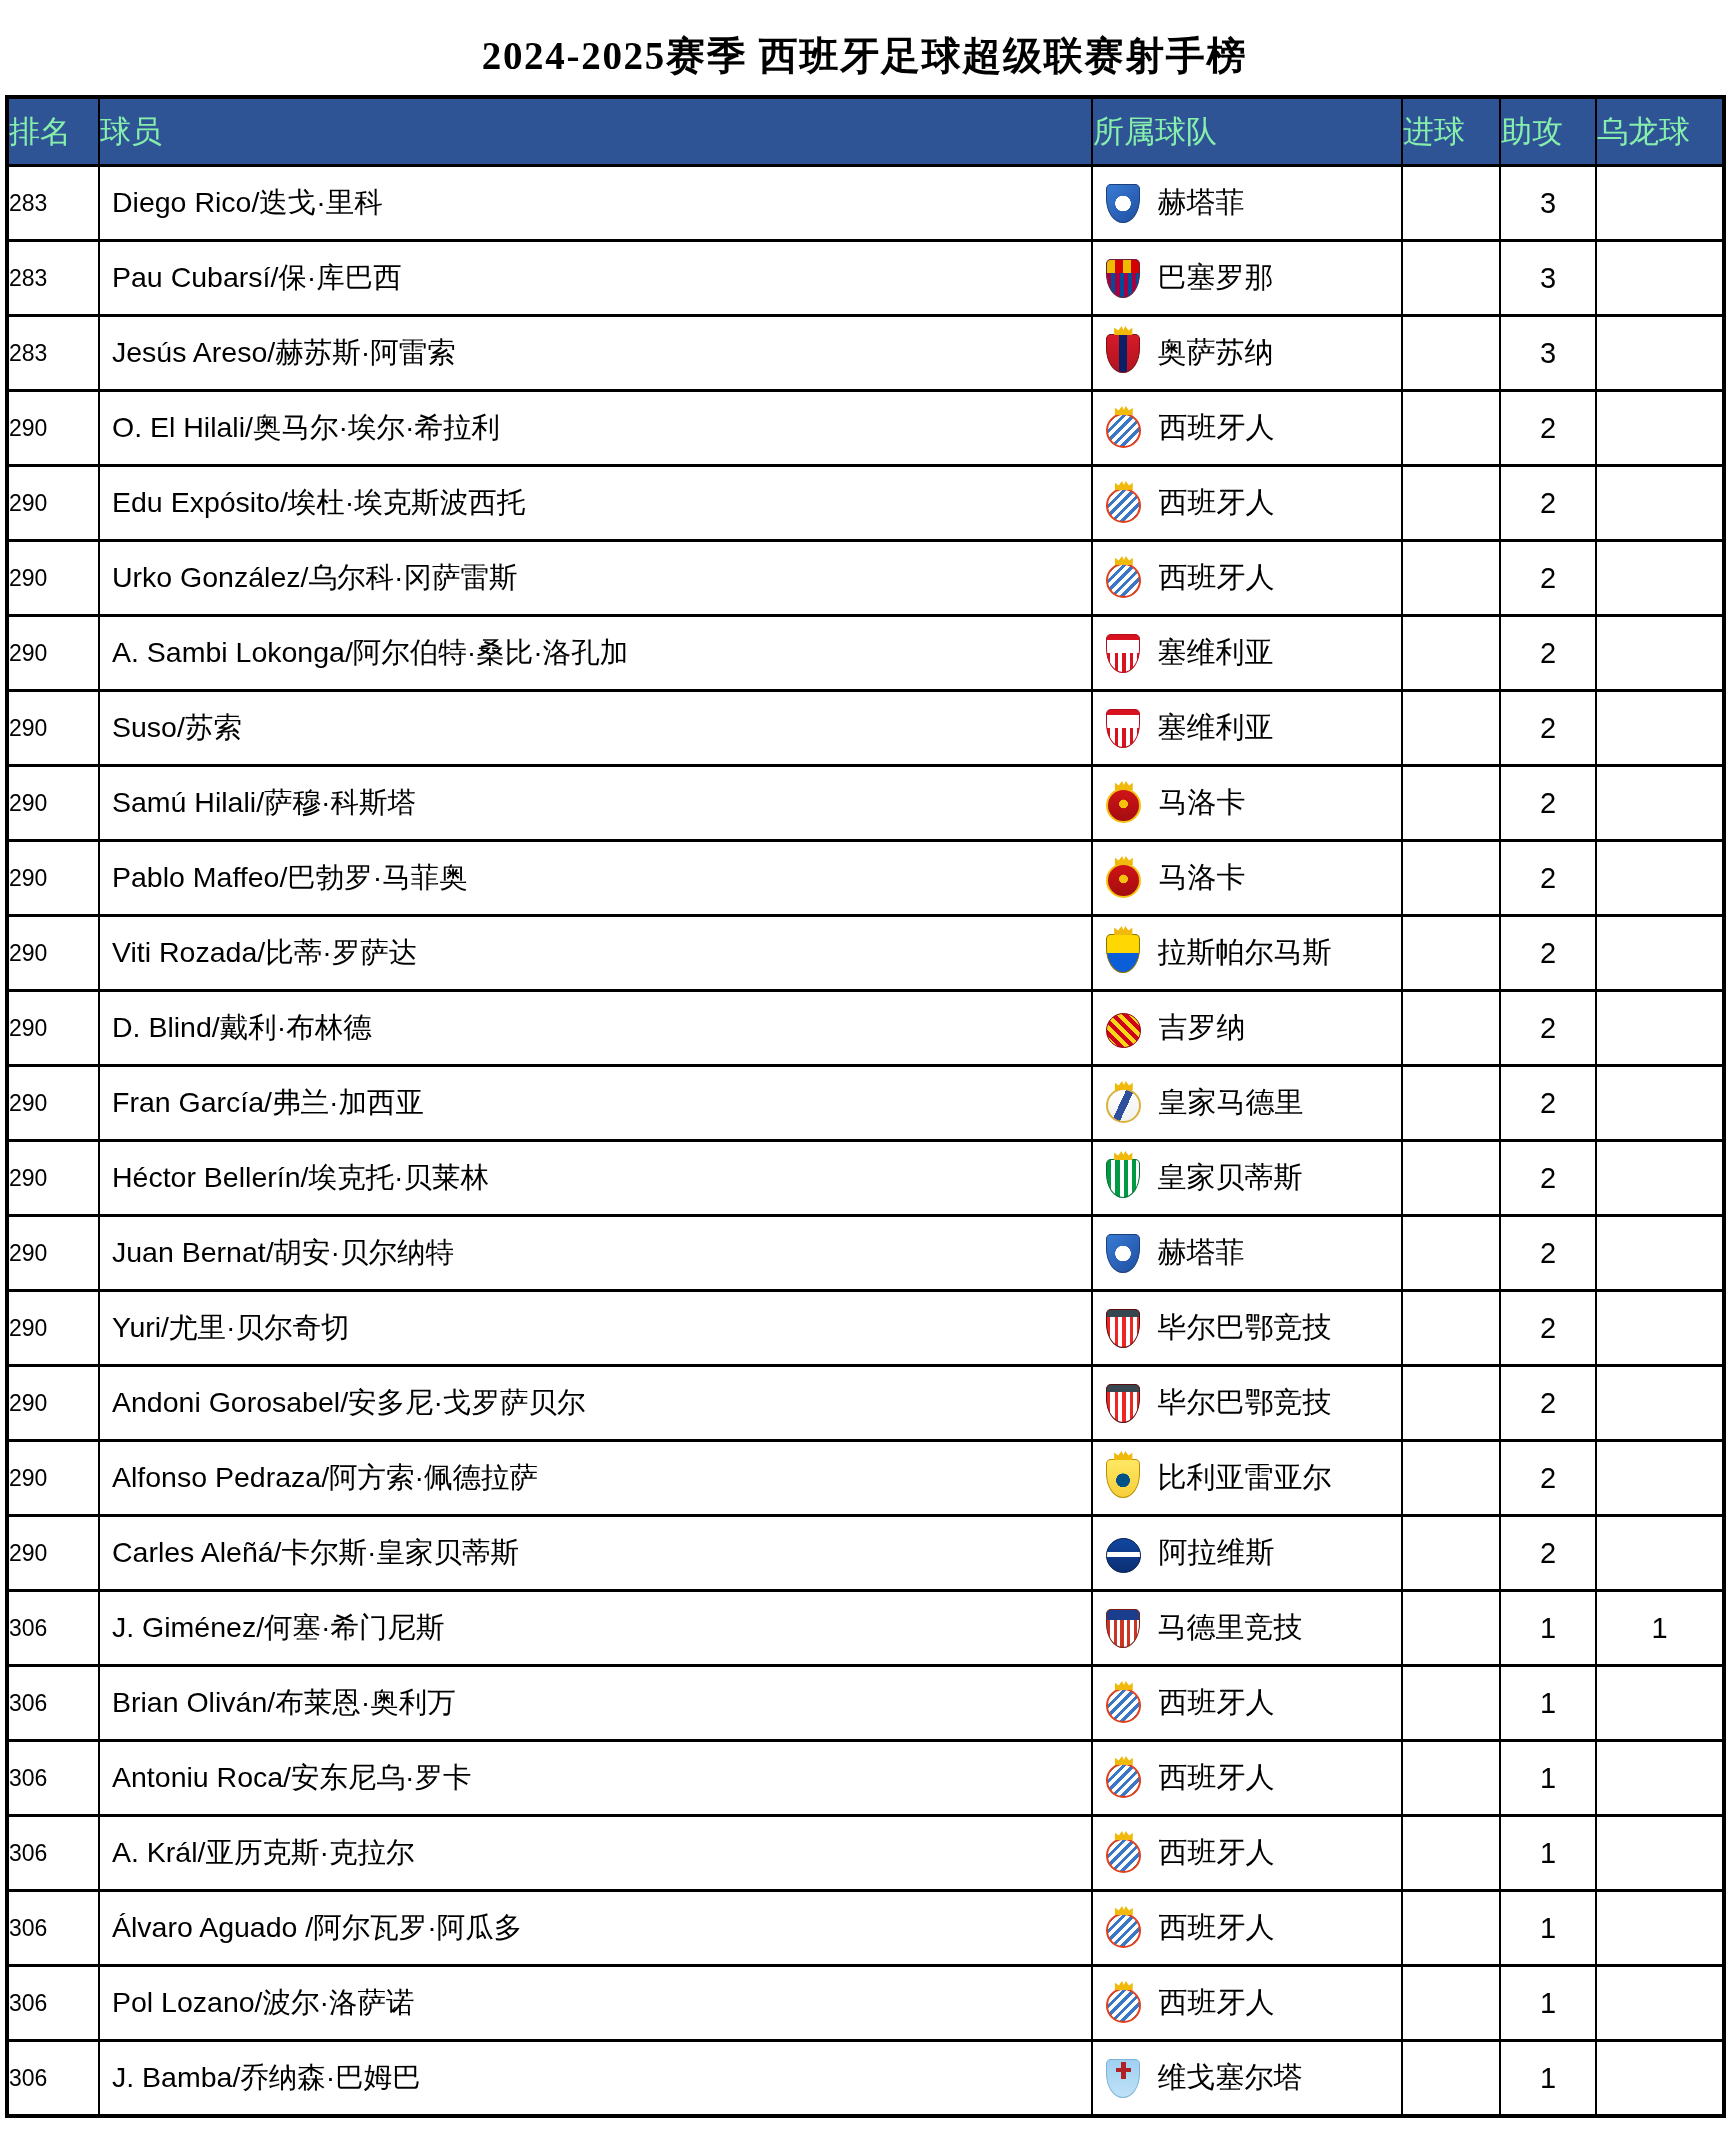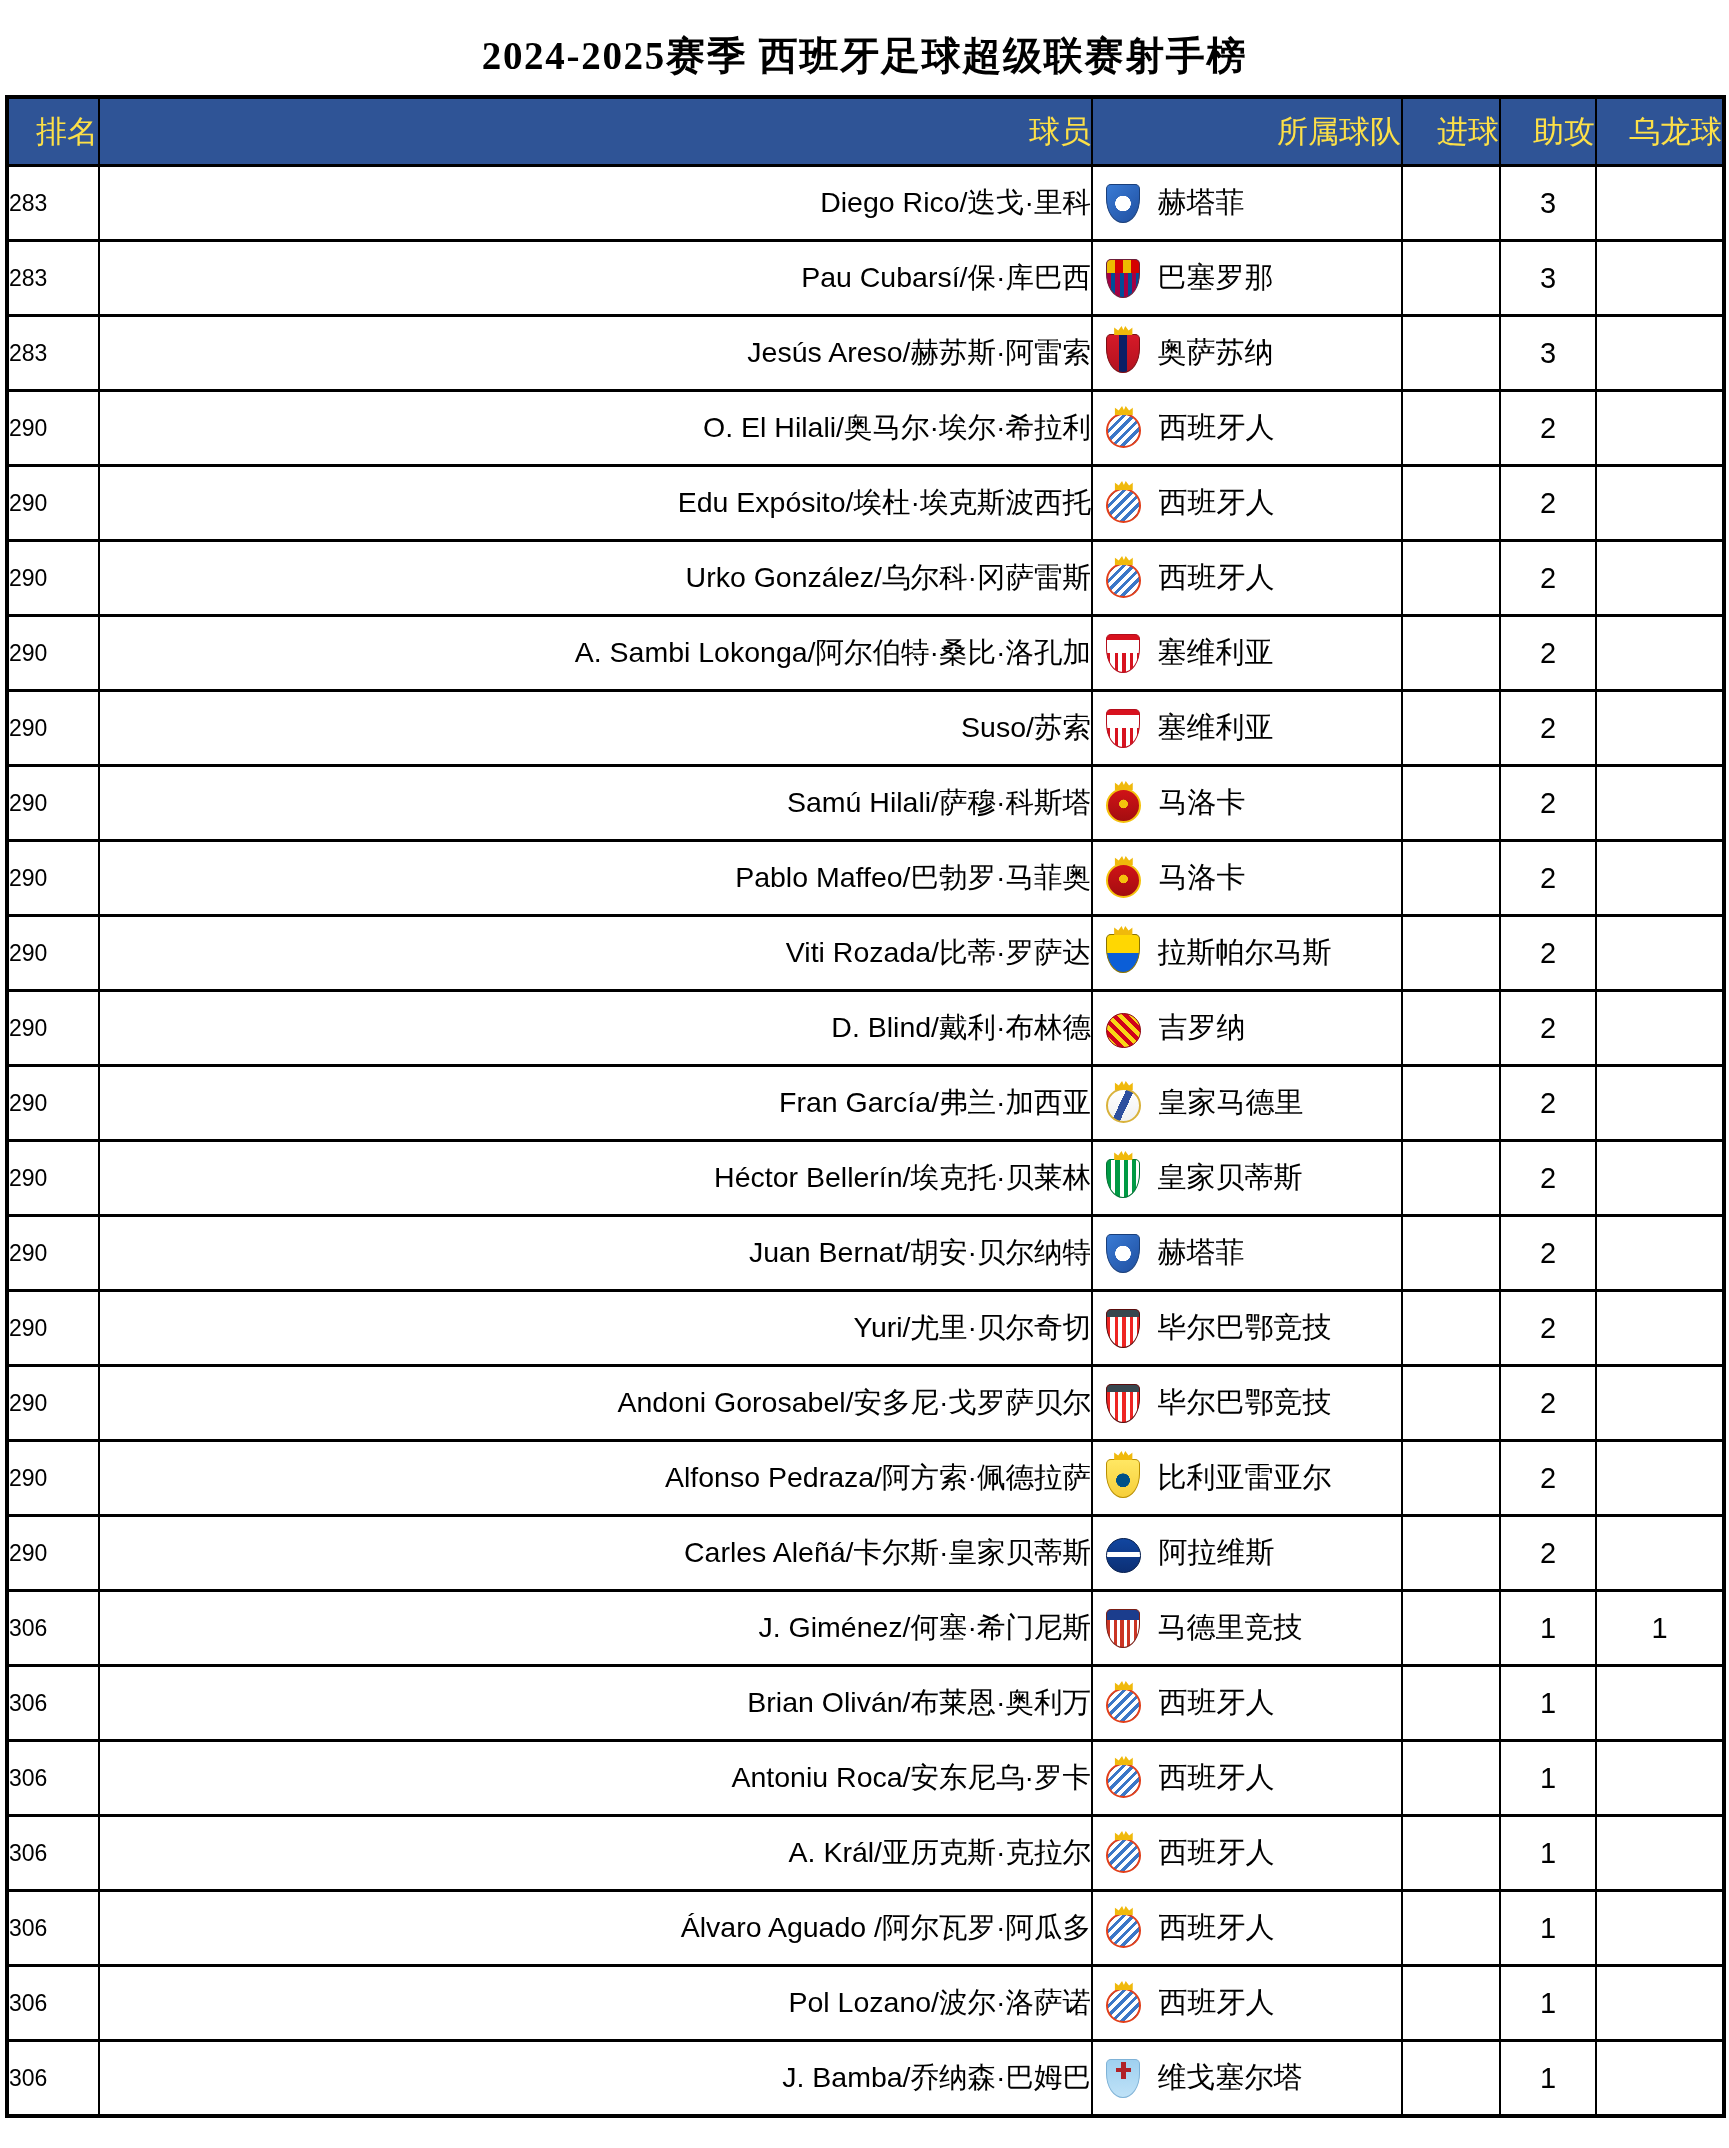--- a/index.html
+++ b/index.html
@@ -11,33 +11,33 @@
     font-family:"Liberation Serif", serif;
     font-weight:700;font-size:39px;line-height:1.0;
     text-align:center;padding-top:36px;letter-spacing:1.7px;color:#000;
   }
   table.scorers{
     position:absolute;top:95px;left:5px;width:1718px;
     border-collapse:collapse;table-layout:fixed;
     border:4.2px solid #000;
   }
   thead th{
-    background:#2F5496;color:#fde047;
+    background:#2F5496;color:#86efac;
     font-family:"Liberation Serif", serif;font-weight:400;
-    font-size:31px;height:65px;text-align:right;vertical-align:middle;
+    font-size:31px;height:65px;text-align:left;vertical-align:middle;
     border:2.5px solid #000;border-top-width:3.4px;border-bottom-width:3.4px;
     padding:0;
   }
   tbody td{
     height:72px;vertical-align:middle;background:#ffffff;
     border:2.5px solid #000;border-top-width:3.4px;border-bottom-width:3.4px;
     font-size:28.5px;padding:0;overflow:hidden;white-space:nowrap;
   }
   td.c-rank{font-size:23px;}
-  td.c-player{padding-left:4px;text-align:right;}
+  td.c-player{padding-left:12px;text-align:left;}
   td.c-goals,td.c-assists,td.c-own{text-align:center;font-size:29px;}
   .team-wrap{display:flex;align-items:flex-end;gap:17px;padding-left:13.4px;}
   .team-name{font-size:29px;}
   .badge{
     position:relative;display:inline-block;flex:0 0 auto;
     width:34px;height:39px;
     border-radius:5px 5px 50% 50% / 5px 5px 62% 62%;
     box-sizing:border-box;
   }
   .badge.circle{width:35px;height:35px;border-radius:50%;}

